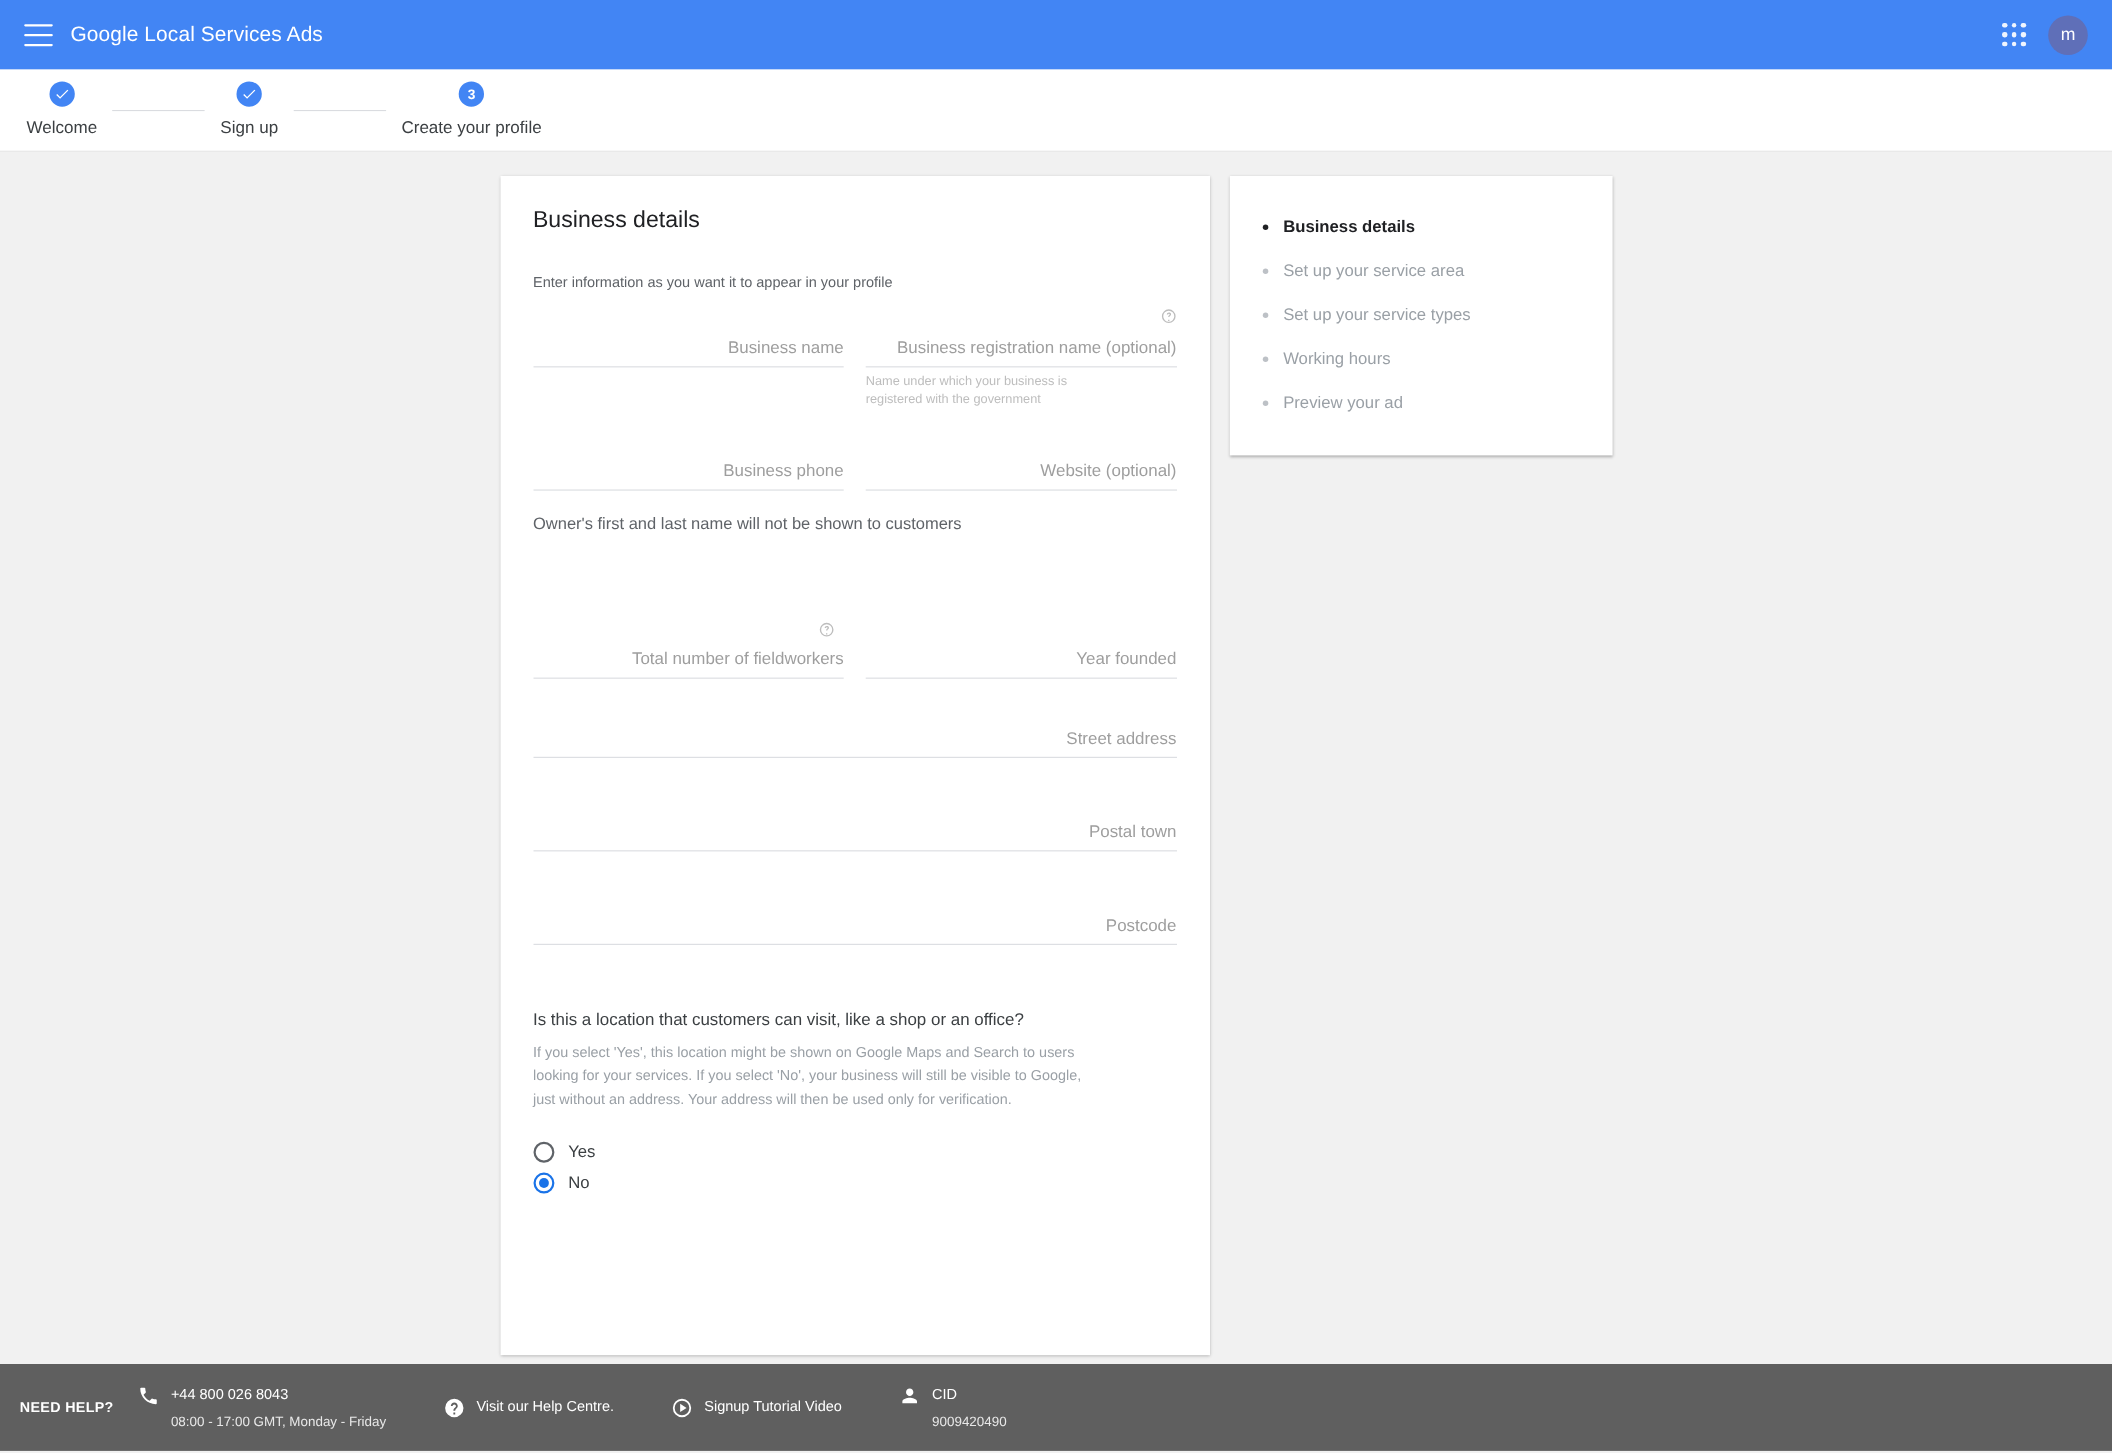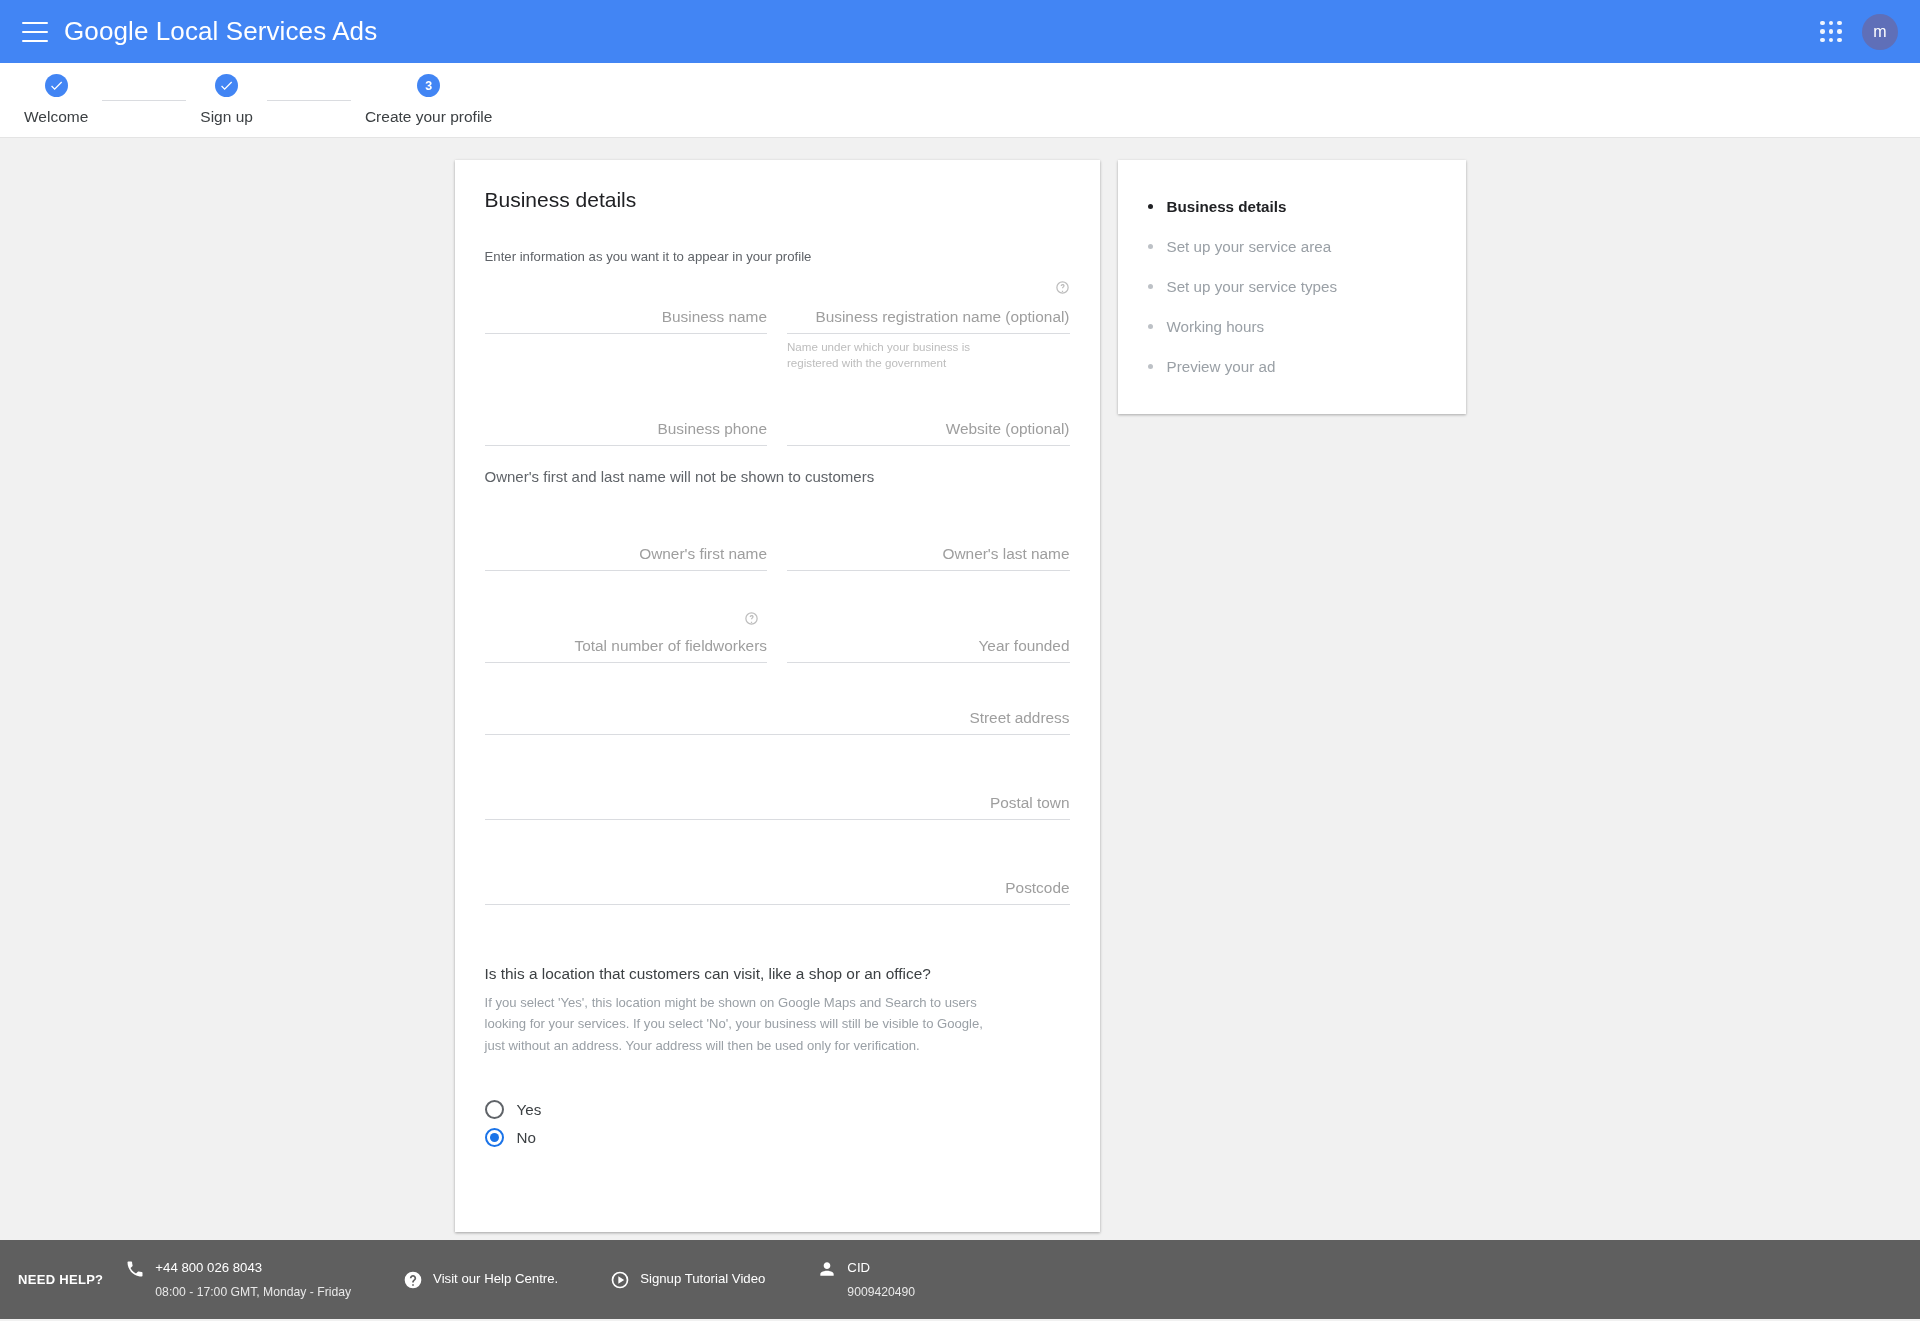--- a/index.html
+++ b/index.html
@@ -38,21 +38,21 @@
   }
   .hamburger span {
     display: block;
     height: 2px;
     width: 100%;
     background: #ffffff;
     border-radius: 1px;
   }
   .app-title {
     color: #ffffff;
-    font-size: 26px;
+    font-size: 19px;
     letter-spacing: 0.1px;
     font-weight: 400;
     white-space: nowrap;
   }
   .header-right {
     margin-left: auto;
     display: flex;
     align-items: center;
     gap: 18px;
   }
@@ -228,21 +228,21 @@
     font-size: 15.4px;
     color: #3c4043;
     margin-bottom: 9px;
   }
   .question-desc {
     font-size: 13.1px;
     color: #9aa0a6;
     line-height: 1.62;
     max-width: 500px;
   }
-  .radio-group { margin-top: 44px; }
+  .radio-group { margin-top: 28px; }
   .radio-item {
     display: flex;
     align-items: center;
     gap: 13px;
     margin-bottom: 9px;
     cursor: pointer;
   }
   .radio-mark {
     width: 19px;
     height: 19px;
@@ -436,28 +436,20 @@
         </div>
         <div class="field">
           <input type="text" placeholder="Website (optional)" style="">
         </div>
       </div>
 
       <div class="note-text">Owner's first and last name will not be shown to customers</div>
 
       <div class="row-spacer-sm"></div>
 
-      <div class="field-row">
-        <div class="field">
-          <input type="text" placeholder="Owner's first name" style="">
-        </div>
-        <div class="field">
-          <input type="text" placeholder="Owner's last name" style="">
-        </div>
-      </div>
 
       <div class="row-spacer-md"></div>
 
       <div class="field-row">
         <div class="field">
           <span class="help-icon" style="right:8px; top:-6px;">
             <svg viewBox="0 0 24 24">
                 <path fill="#bdbdbd" d="M12 2a10 10 0 1 0 0 20 10 10 0 0 0 0-20zm0 18a8 8 0 1 1 0-16 8 8 0 0 1 0 16zm-1-3h2v2h-2v-2zm1.2-10.5c-1.7 0-3 1.2-3.1 2.9h1.9c.1-.7.6-1.2 1.2-1.2.7 0 1.2.4 1.2 1 0 .6-.3.9-1 1.4-.8.6-1.2 1.2-1.2 2.2v.3h1.9v-.2c0-.7.3-1 1-1.5.8-.6 1.3-1.3 1.3-2.3 0-1.6-1.3-2.6-3.2-2.6z"></path>
               </svg>
           </span>

